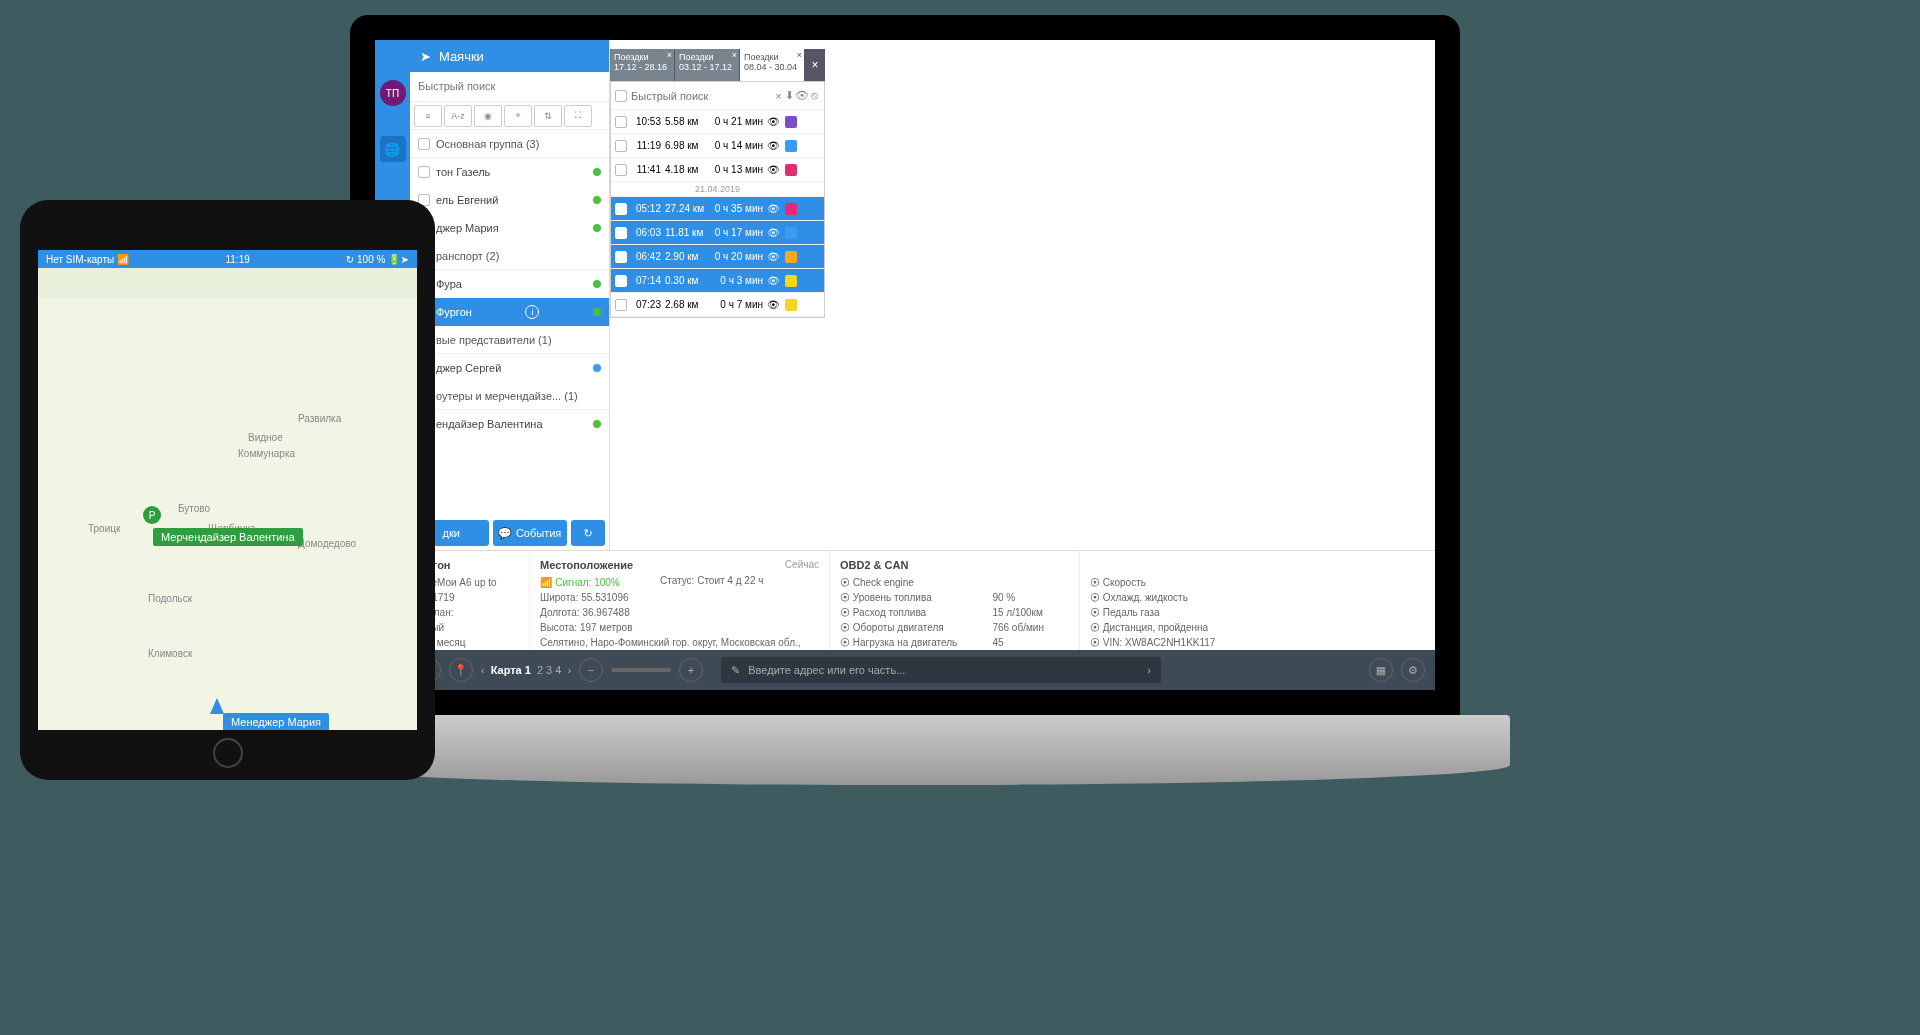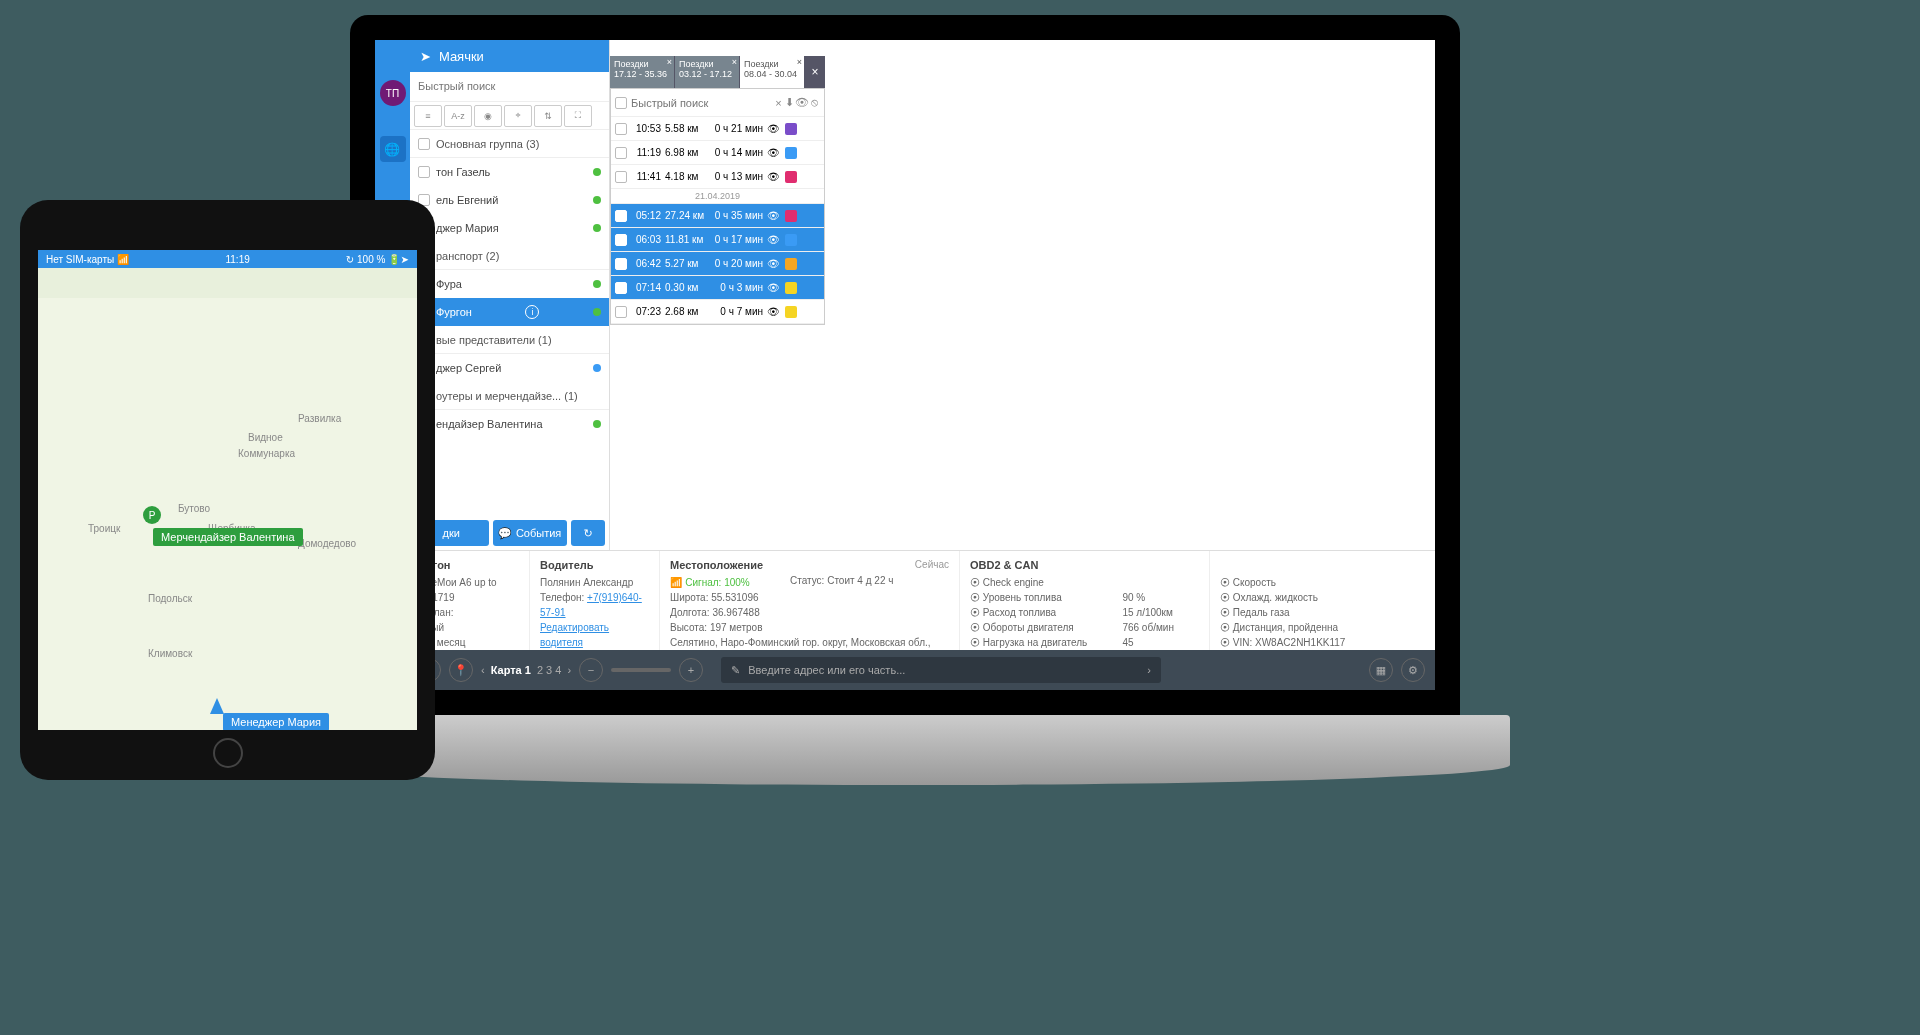--- a/index.html
+++ b/index.html
@@ -29,21 +29,21 @@
   .itm{height:28px;display:flex;align-items:center;padding:0 8px;font-size:11px;color:#444;gap:6px}
   .itm .dot{width:8px;height:8px;border-radius:50%;background:#4ec040;margin-left:auto}
   .itm .dot.bl{background:#3a9bf5}
   .itm.sel{background:#2f8fe4;color:#fff}
   .infoi{width:14px;height:14px;border:1px solid #fff;border-radius:50%;margin-left:auto;display:flex;align-items:center;justify-content:center;font-size:9px}
   .p1-foot{position:absolute;bottom:0;left:0;right:0;height:34px;display:flex;gap:4px;padding:4px}
   .fb{flex:1;background:#2f8fe4;color:#fff;border-radius:3px;display:flex;align-items:center;justify-content:center;font-size:11px;gap:4px}
   .fb.lt{flex:0 0 34px}
 
   
-  .panel2{position:absolute;left:235px;top:16px;width:215px}
+  .panel2{position:absolute;left:235px;top:9px;width:215px}
   .tabs{height:32px;background:#556;display:flex}
   .tab{flex:1;background:#78858f;color:#fff;font-size:9px;padding:3px 4px;position:relative;border-right:1px solid #556}
   .tab.act{background:#fff;color:#555}
   .tab .x{position:absolute;top:1px;right:2px;font-size:9px}
   .tabs .close{width:20px;background:#556;color:#fff;display:flex;align-items:center;justify-content:center;font-size:12px}
   .p2-body{background:#fff;border:1px solid #ccc}
   .p2-tool{height:28px;display:flex;align-items:center;padding:0 4px;border-bottom:1px solid #eee}
   .p2-tool input{flex:1;border:none;outline:none;font-size:11px;color:#999}
   .tic{width:18px;height:18px;color:#888;display:flex;align-items:center;justify-content:center;font-size:11px}
   .trip{height:24px;display:flex;align-items:center;padding:0 4px;font-size:10px;border-bottom:1px solid #eee;gap:4px}
@@ -237,21 +237,21 @@
           <div class="fb">дки</div>
           <div class="fb">💬 <span>События</span></div>
           <div class="fb lt">↻</div>
         </div>
       </div>
 
       <div class="panel2">
         <div class="tabs" id="tabs">
         <div class="tab">
               <div>Поездки</div>
-              <div>17.12 - 35.36</div>
+              <div>17.12 - 28.16</div>
               <span class="x">×</span>
             </div>
             <div class="tab">
               <div>Поездки</div>
               <div>03.12 - 17.12</div>
               <span class="x">×</span>
             </div>
             <div class="tab act">
               <div>Поездки</div>
               <div>08.04 - 30.04</div>
@@ -308,21 +308,21 @@
                 <div class="chk on"></div>
                 <span class="tm">06:03</span>
                 <span class="km">11.81 км</span>
                 <span class="du">0 ч 17 мин</span>
                 <span class="eye">👁</span>
                 <span class="sw" style="background:#3a9bf5"></span>
               </div>
               <div class="trip sel">
                 <div class="chk on"></div>
                 <span class="tm">06:42</span>
-                <span class="km">5.27 км</span>
+                <span class="km">2.90 км</span>
                 <span class="du">0 ч 20 мин</span>
                 <span class="eye">👁</span>
                 <span class="sw" style="background:#f5a623"></span>
               </div>
               <div class="trip sel">
                 <div class="chk on"></div>
                 <span class="tm">07:14</span>
                 <span class="km">0.30 км</span>
                 <span class="du">0 ч 3 мин</span>
                 <span class="eye">👁</span>
@@ -343,27 +343,20 @@
       <div class="infop">
         <div class="col" style="width:120px">
           <h4>ургон</h4>
           <div id="c1l">
               <div class="ln">«деМои А6 up to fw.1719</div>
               <div class="ln">й план:</div>
               <div class="ln">дный</div>
               <div class="ln">б. / месяц (ежедневное</div>
               <div class="ln">ний платёж: 16.07.2019</div>
             </div>
-        </div>
-        <div class="col" style="width:130px">
-          <h4>Водитель</h4>
-          <div class="ln">Полянин Александр</div>
-          <div class="ln"><span>Телефон:</span> <span class="link">+7(919)640-57-91</span></div>
-          <div class="ln link">Редактировать водителя</div>
-          <div class="ln" style="margin-top:6px"><span>Изменен 18.12 13:04</span> ⓘ</div>
         </div>
         <div class="col" style="width:300px;position:relative">
           <h4>Местоположение</h4>
           <span class="rtime">Сейчас</span>
           <div id="c3l">
               <div class="ln" style="color:#4ec040">📶 Сигнал: 100%</div>
               <div class="ln">Широта: 55.531096</div>
               <div class="ln">Долгота: 36.967488</div>
               <div class="ln">Высота: 197 метров</div>
               <div class="ln">Селятино, Наро-Фоминский гор. округ, Московская обл., 143395</div>

